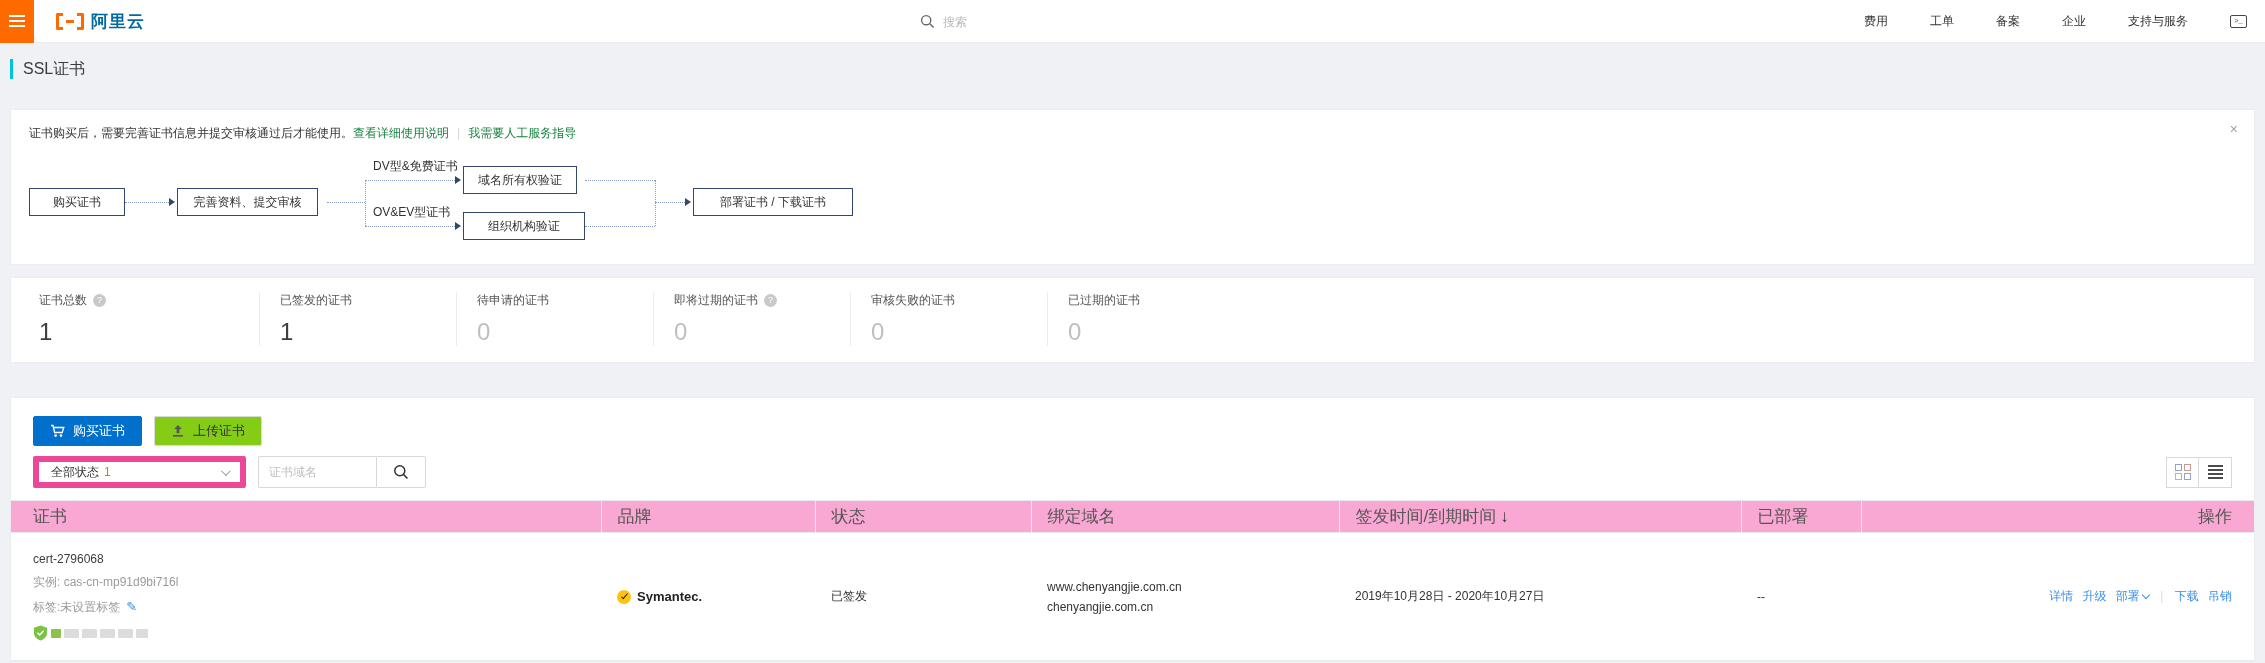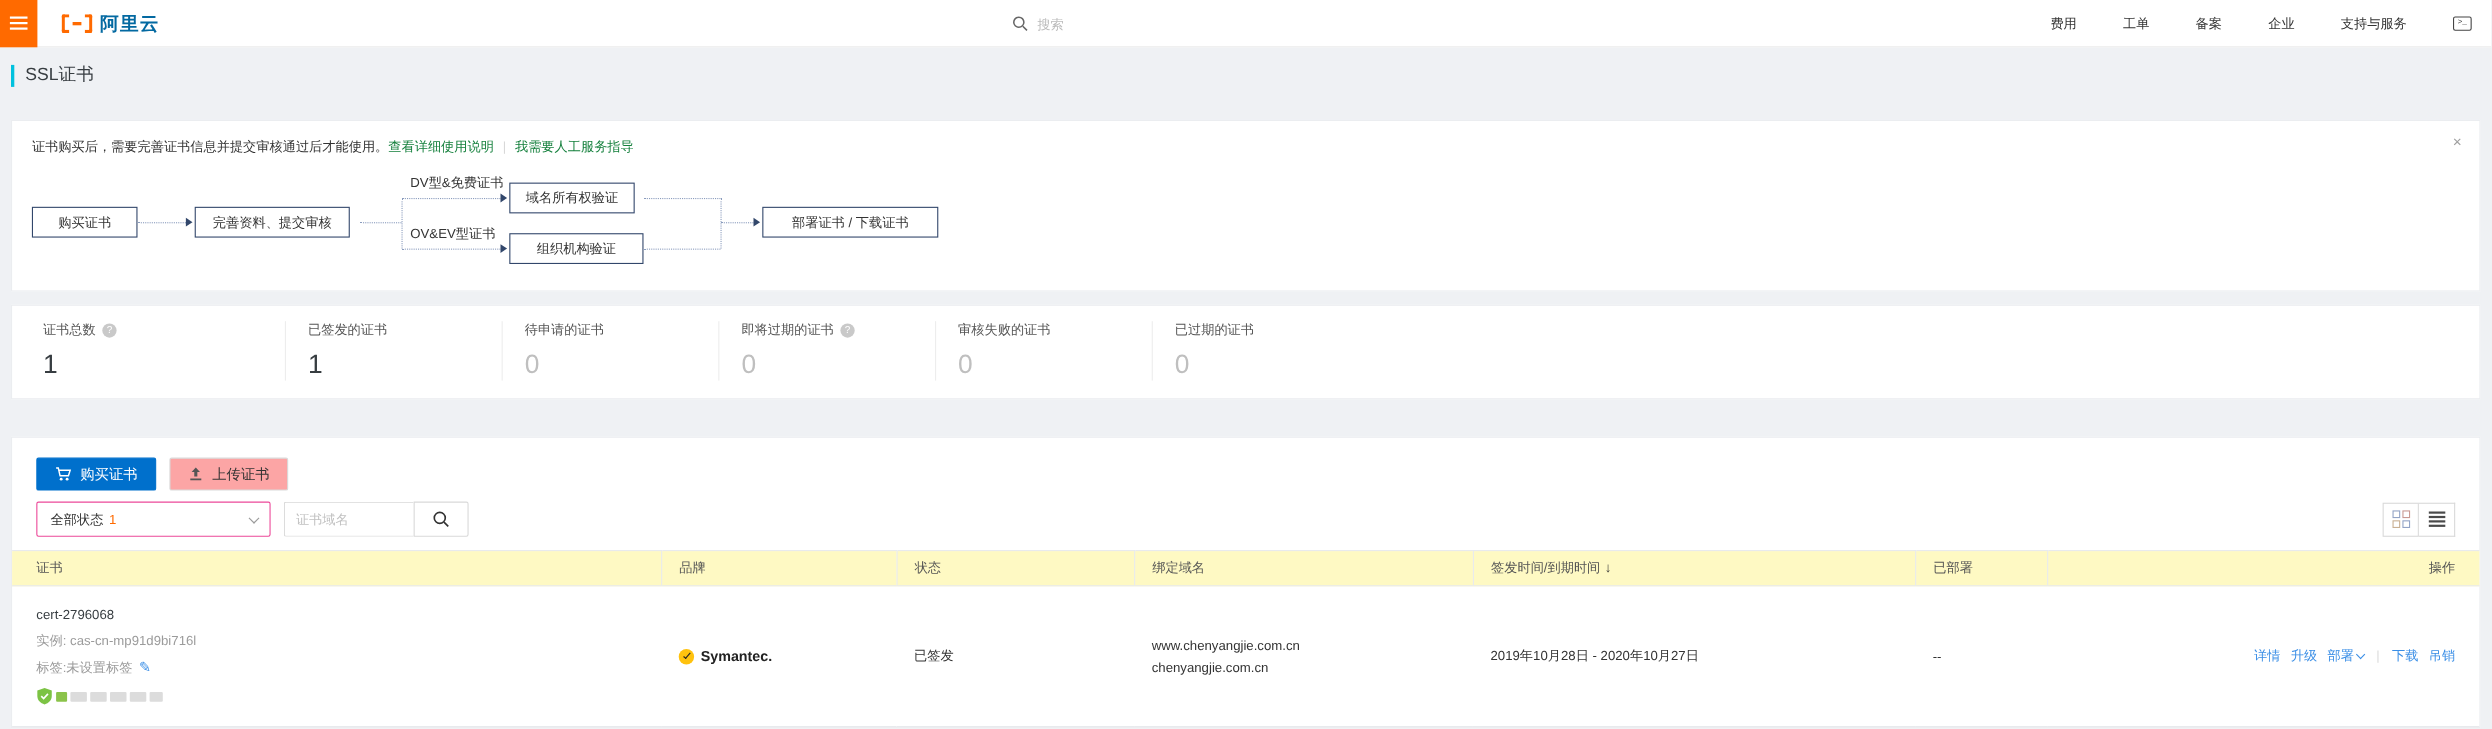--- a/index.html
+++ b/index.html
@@ -53,43 +53,43 @@
   .stat-label { color:#555; font-size:12px; display:flex; align-items:center; gap:6px; }
   .help-ic { display:inline-block; width:13px; height:13px; border-radius:50%; background:#c9c9c9; color:#fff; font-size:9px; line-height:13px; text-align:center; cursor:pointer; }
   .stat-value { font-size:24px; color:#373d41; margin-top:9px; line-height:28px; }
   .stat-value.dim { color:#bfbfbf; }
 
   
   .card-table { margin-top:34px; padding-top:18px; }
   .toolbar { padding:0 22px; display:flex; align-items:center; gap:12px; }
   .btn { height:30px; display:inline-flex; align-items:center; gap:8px; padding:0 16px; font-size:13px; cursor:pointer; border-radius:2px; }
   .btn-primary { background:#0070cc; border:1px solid #0070cc; color:#fff; }
-  .btn-default { background:#fca5a5; border:1px solid #d9d9d9; color:#333; }
+  .btn-default { background:#84cc16; border:1px solid #d9d9d9; color:#333; }
   .filter-row { padding:0 22px; margin-top:10px; display:flex; align-items:center; gap:12px; }
-  .dropdown { width:213px; height:32px; border:1px solid #ec4899; border-radius:2px; background:#fff; display:flex; align-items:center; justify-content:space-between; padding:0 12px; cursor:pointer; }
+  .dropdown { width:213px; height:32px; border:6px solid #ec4899; border-radius:2px; background:#fff; display:flex; align-items:center; justify-content:space-between; padding:0 12px; cursor:pointer; }
   .dd-label { color:#333; }
   .dd-count { color:#ff6a00; margin-left:5px; }
   .chev { display:inline-block; width:7px; height:7px; border-right:1px solid #9a9a9a; border-bottom:1px solid #9a9a9a; transform:rotate(45deg) translateY(-2px); }
   .search-group { display:flex; }
   .search-group input { width:118px; height:32px; border:1px solid #d9d9d9; border-right:none; border-radius:2px 0 0 2px; padding:0 10px; font-size:12px; outline:none; }
   .search-group input::placeholder { color:#c0c0c0; }
   .search-btn { width:50px; height:32px; border:1px solid #d9d9d9; border-radius:0 2px 2px 0; background:#fff; display:flex; align-items:center; justify-content:center; cursor:pointer; }
   .view-toggles { margin-left:auto; display:flex; }
   .vt-btn { width:33px; height:31px; border:1px solid #d9d9d9; background:#fff; display:flex; align-items:center; justify-content:center; cursor:pointer; }
   .vt-btn + .vt-btn { border-left:none; }
   .grid-ic { display:grid; grid-template-columns:7px 7px; grid-template-rows:7px 7px; gap:2px; }
   .grid-ic i { border:1px solid #93a4c6; }
   .grid-ic i:nth-child(2) { border-color:#c99a93; }
   .grid-ic i:nth-child(3) { border-color:#c9b093; }
   .list-ic { display:flex; flex-direction:column; gap:2px; }
   .list-ic i { width:15px; height:2px; background:#4a4a4a; }
 
   
   table { width:100%; border-collapse:collapse; table-layout:fixed; margin-top:12px; }
-  thead th { height:32px; background:#fef9c3; border-top:1px solid #e8eaed; border-bottom:1px solid #e8eaed; font-weight:normal; color:#555; text-align:left; padding-left:16px; font-size:12px; }
+  thead th { height:32px; background:#f9a8d4; border-top:1px solid #e8eaed; border-bottom:1px solid #e8eaed; font-weight:normal; color:#555; text-align:left; padding-left:16px; font-size:17px; }
   thead th + th { border-left:1px solid #e8eaed; }
   thead th.first { padding-left:22px; }
   thead th.last { text-align:right; padding-right:22px; }
   .sort-ic { font-weight:bold; color:#333; margin-left:4px; }
   tbody td { height:128px; border-bottom:1px solid #e8eaed; vertical-align:middle; padding-left:16px; font-size:12px; color:#333; }
   tbody td.first { padding-left:22px; }
   tbody td.last { text-align:right; padding-right:22px; }
   .cert-id { color:#373d41; }
   .cert-sub { color:#9b9b9b; margin-top:8px; }
   .edit-ic { color:#3a8ee6; font-size:13px; margin-left:6px; cursor:pointer; display:inline-block; }

